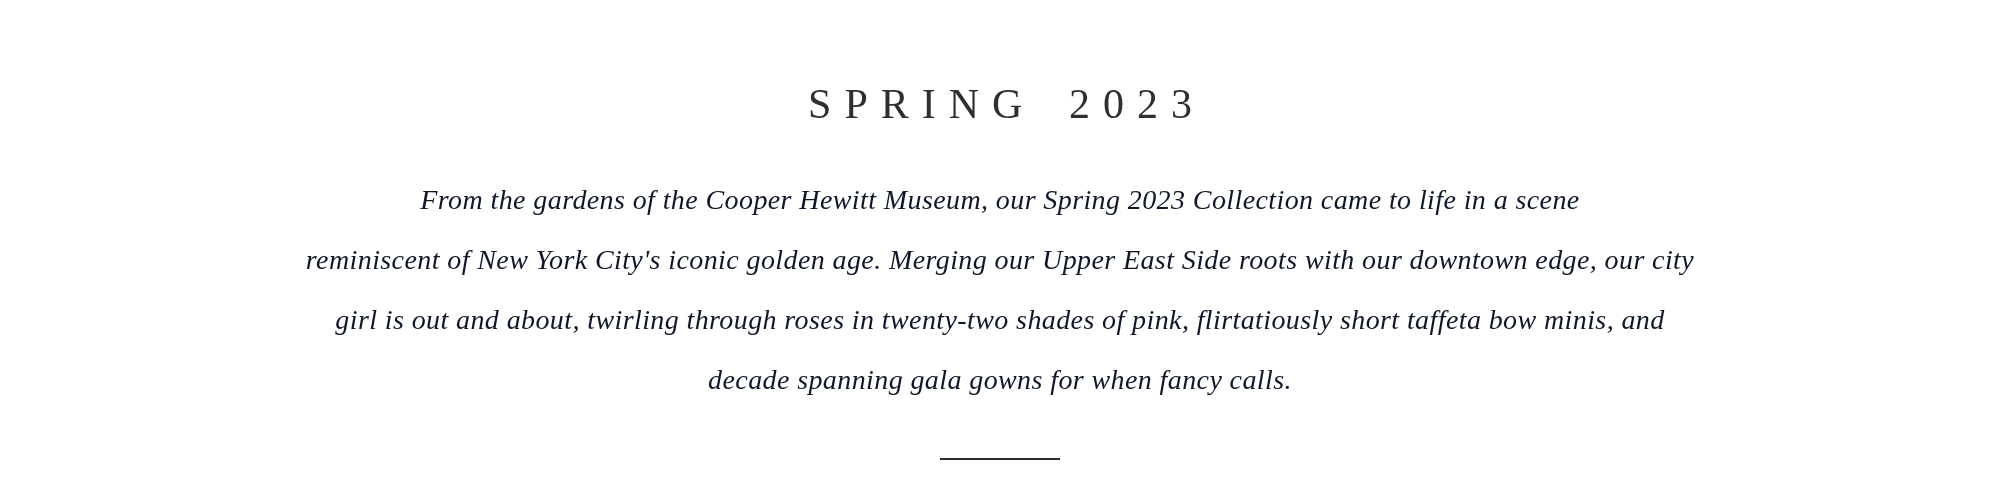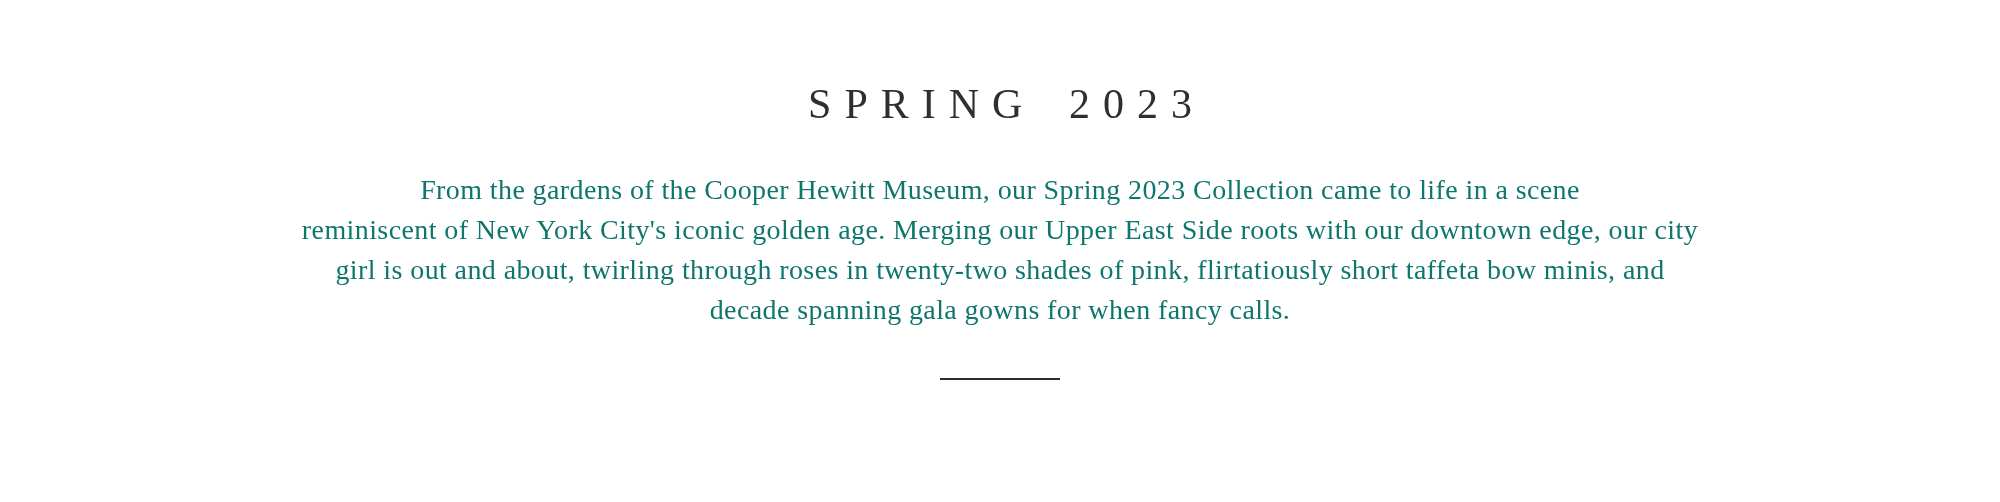--- a/index.html
+++ b/index.html
@@ -23,24 +23,25 @@
     line-height: 44px;
     letter-spacing: 13px;
     word-spacing: 10px;
     color: #2f2f2f;
     text-indent: 13px; 
   }
   .collection-description {
     margin: 44px auto 0 auto;
     max-width: 1560px;
     font-family: "Liberation Serif", serif;
+    font-style: italic;
     font-weight: 400;
     font-size: 28px;
-    line-height: 40px;
-    color: #0f766e;
+    line-height: 60px;
+    color: #0f172a;
     letter-spacing: 0.4px;
     white-space: pre-line;
   }
   .divider {
     width: 120px;
     height: 0;
     border: none;
     border-top: 2px solid #2b2b2b;
     margin: 48px auto 0 auto;
   }

